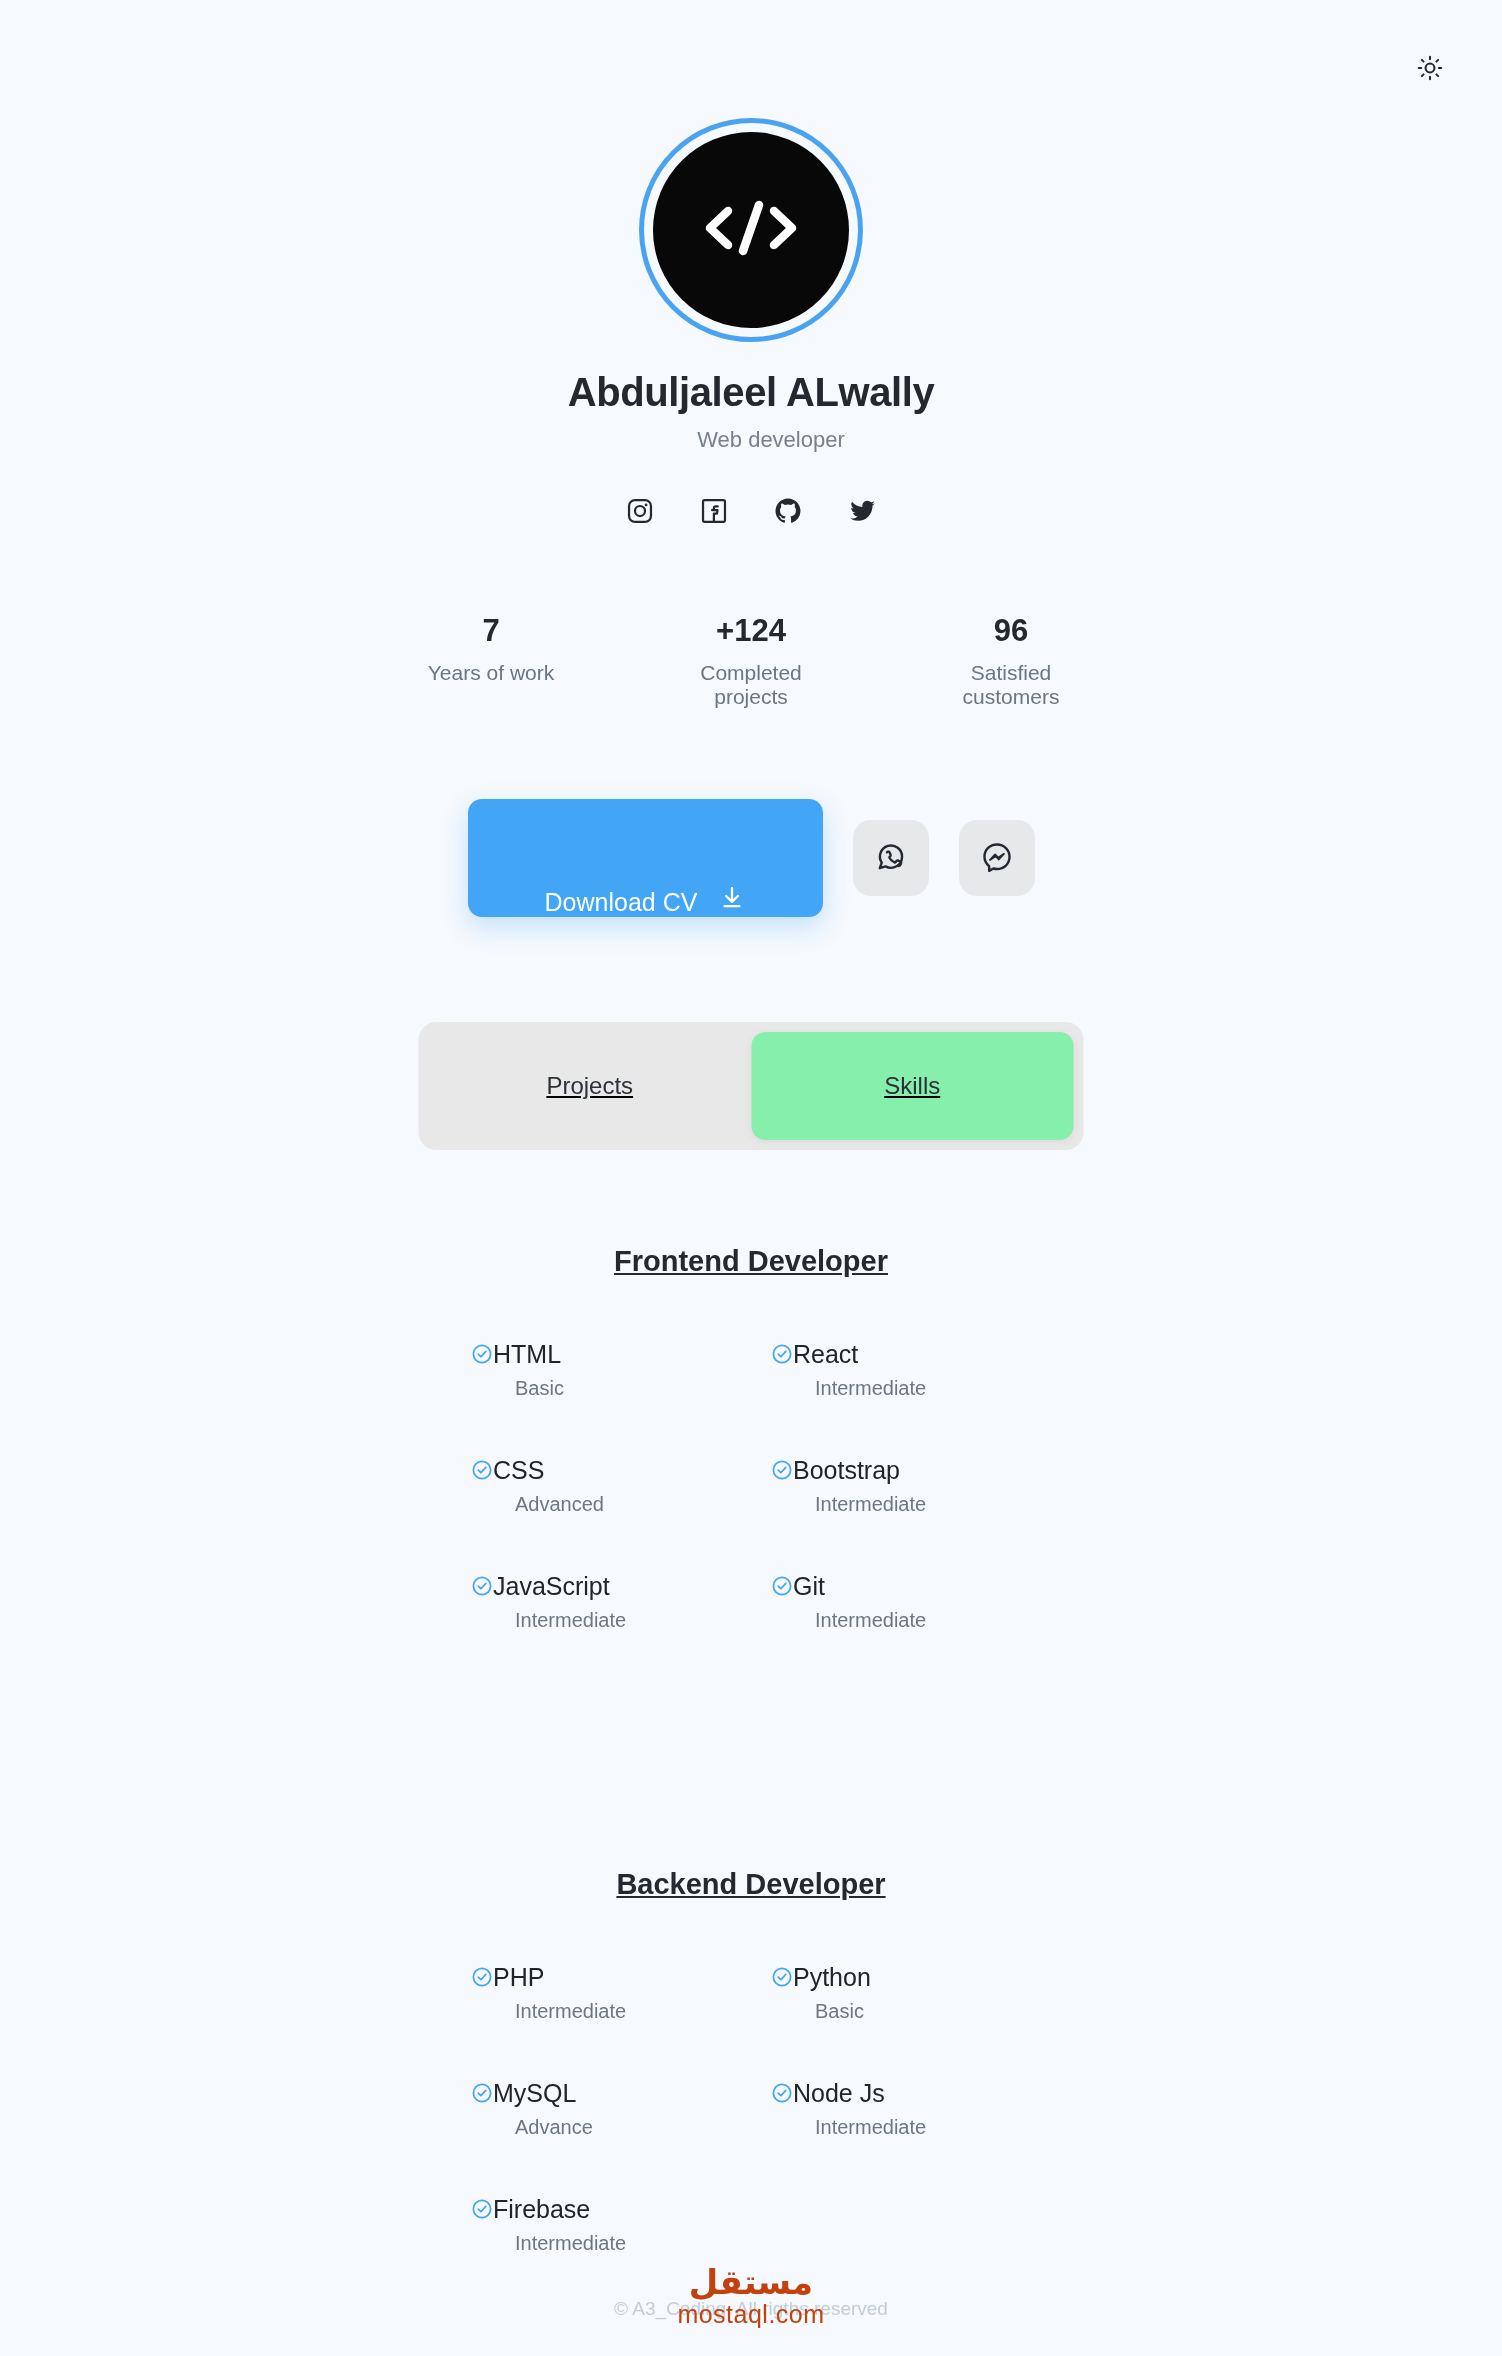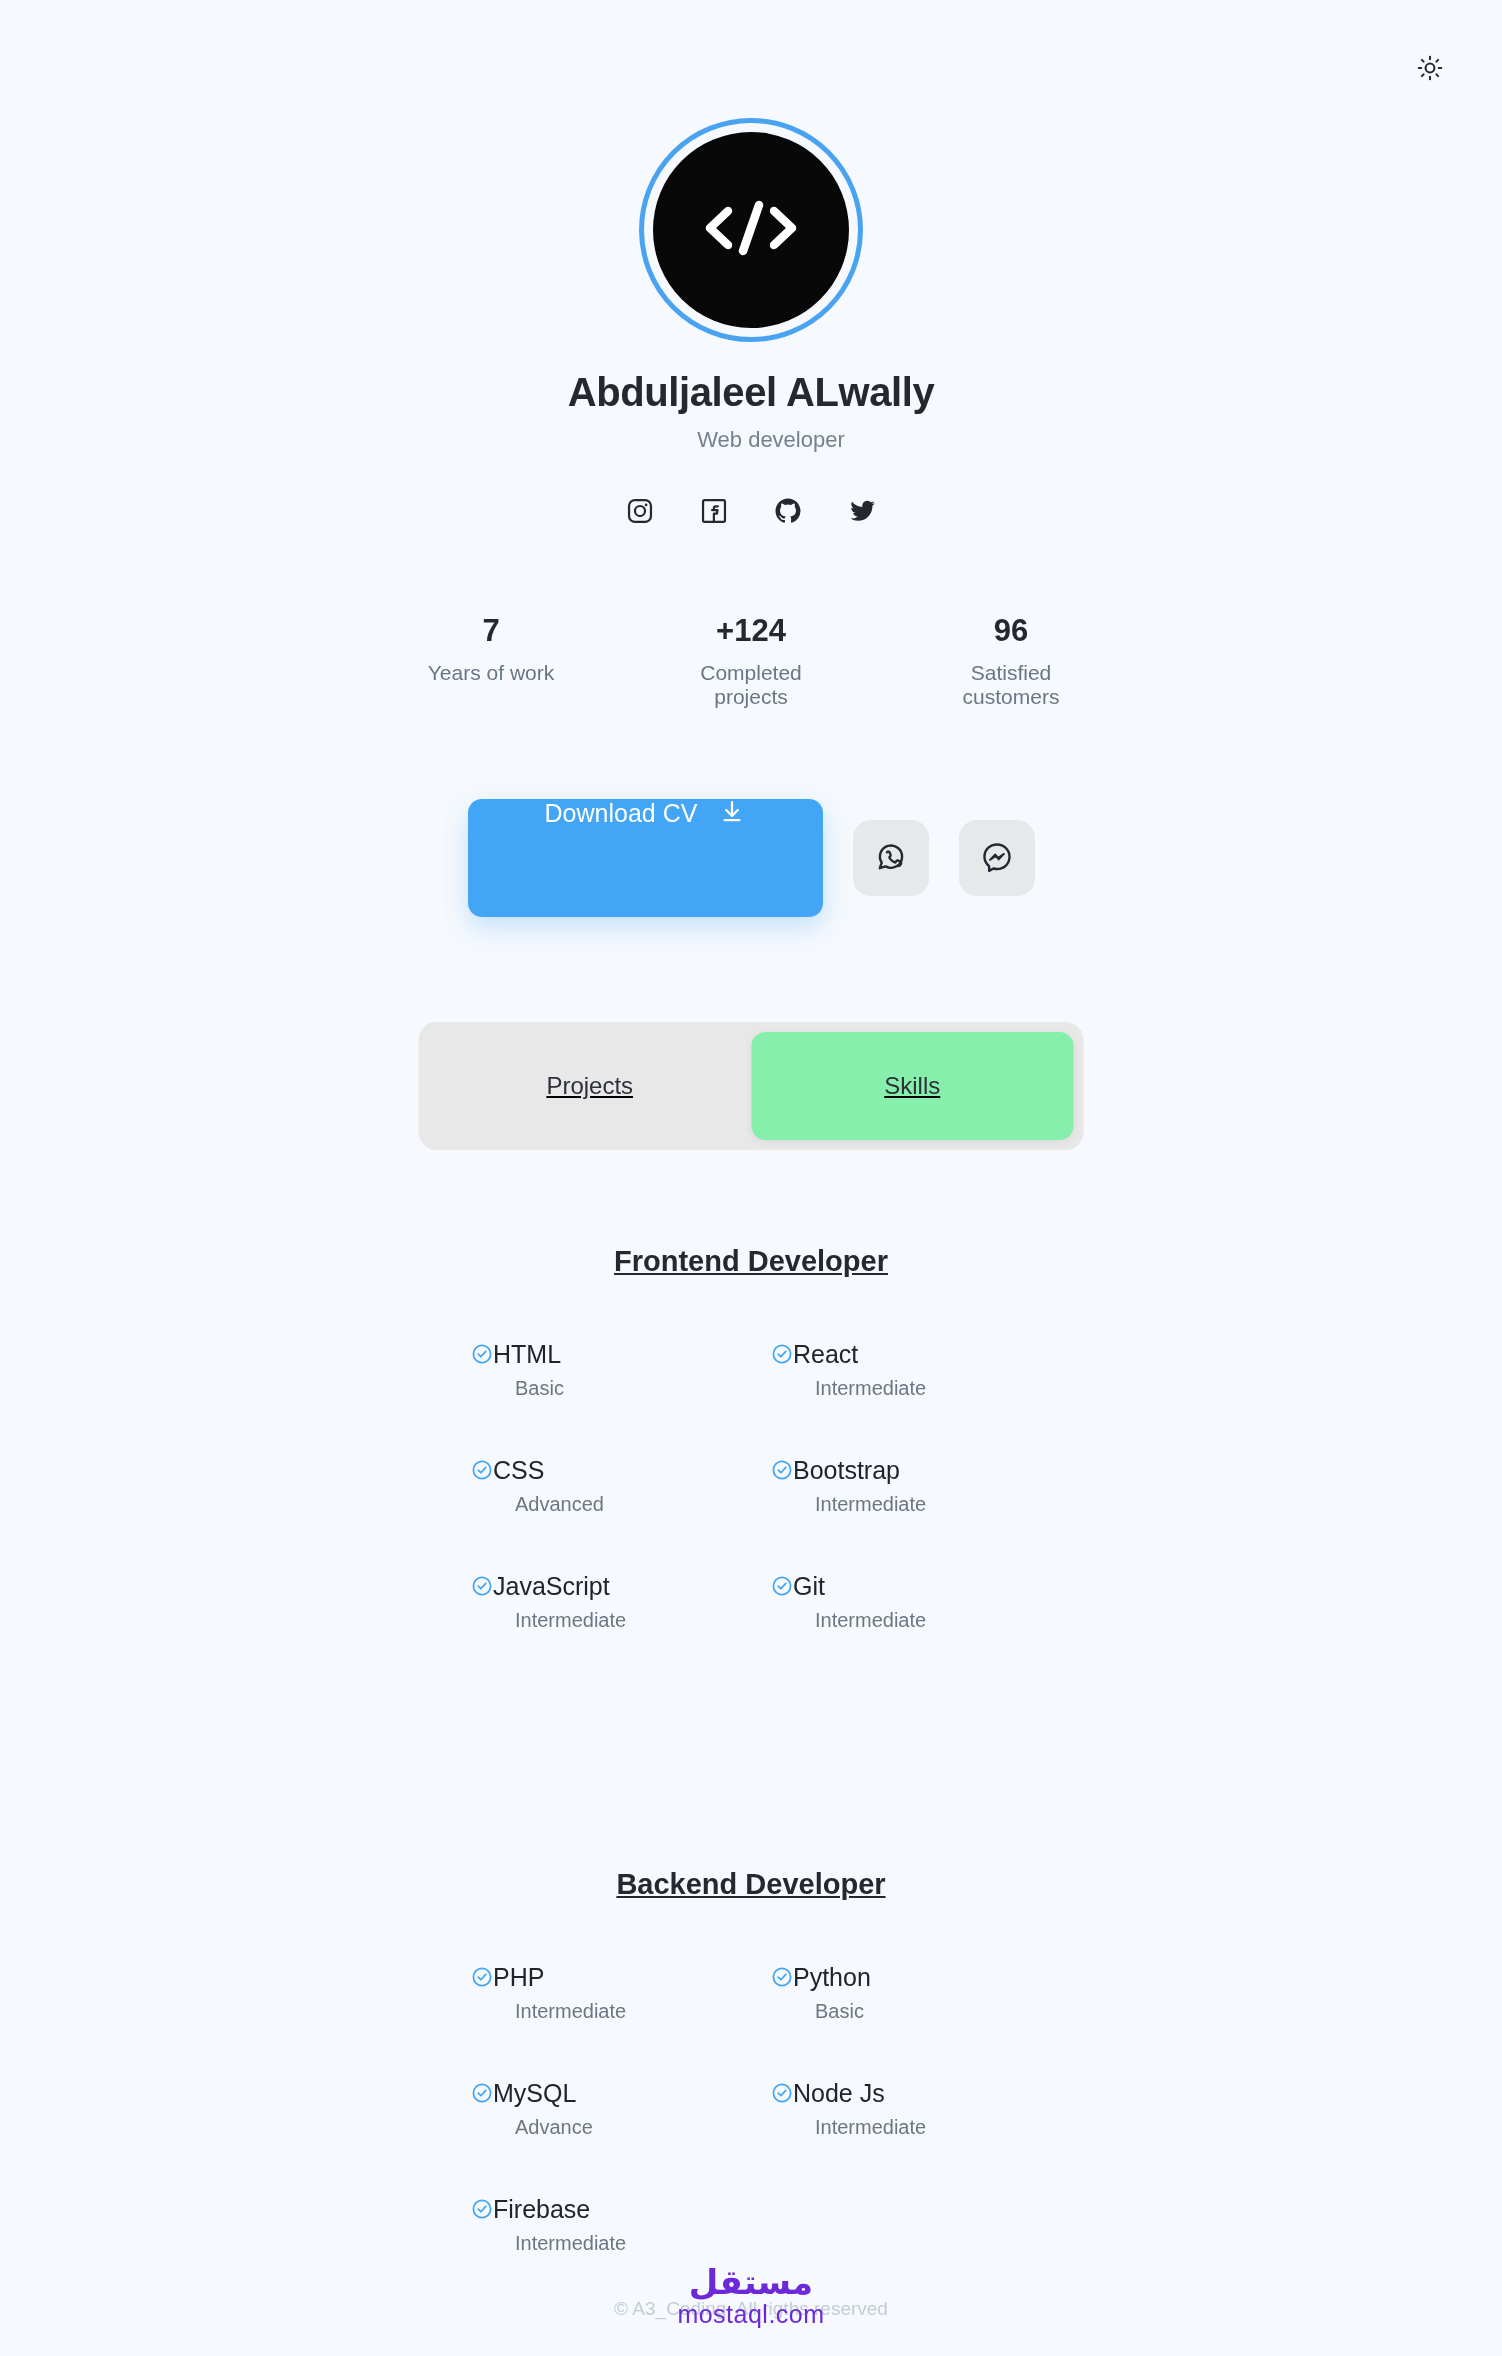--- a/index.html
+++ b/index.html
@@ -147,21 +147,21 @@
   .cv-btn {
     width: 355px;
     height: 118px;
     border: none;
     border-radius: 14px;
     background: #42a5f5;
     color: #ffffff;
     font-family: "Liberation Sans", sans-serif;
     font-size: 25px;
     display: flex;
-    align-items: flex-start;
+    align-items: flex-end;
     justify-content: center;
     gap: 22px;
     cursor: pointer;
     box-shadow: 0 10px 26px rgba(66,165,245,0.28);
   }
   .round-btn {
     width: 76px;
     height: 76px;
     border-radius: 18px;
     border: none;
@@ -257,21 +257,21 @@
     color: #c3cdd8;
   }
 
   
   .watermark {
     position: absolute;
     bottom: 28px;
     left: 50%;
     transform: translateX(-50%);
     text-align: center;
-    color: #6d28d9;
+    color: #c2410c;
     pointer-events: none;
     user-select: none;
   }
   .watermark .ar {
     font-size: 34px;
     font-weight: 700;
     line-height: 1.05;
     font-family: "DejaVu Sans", sans-serif;
   }
   .watermark .en {

